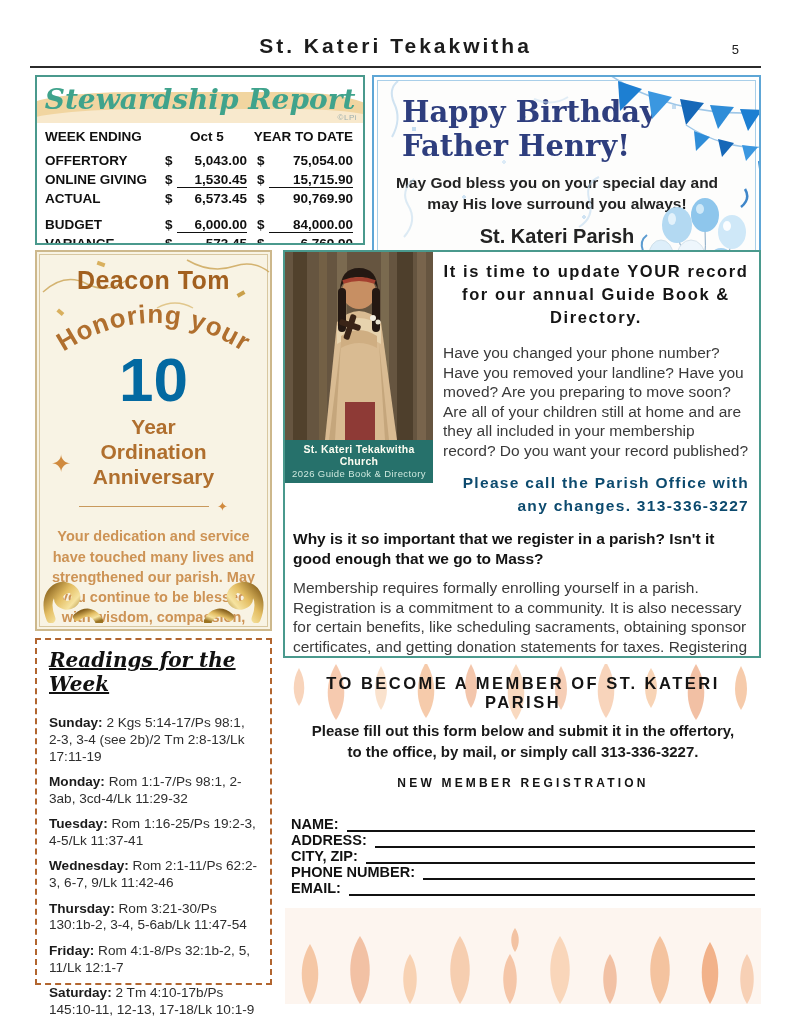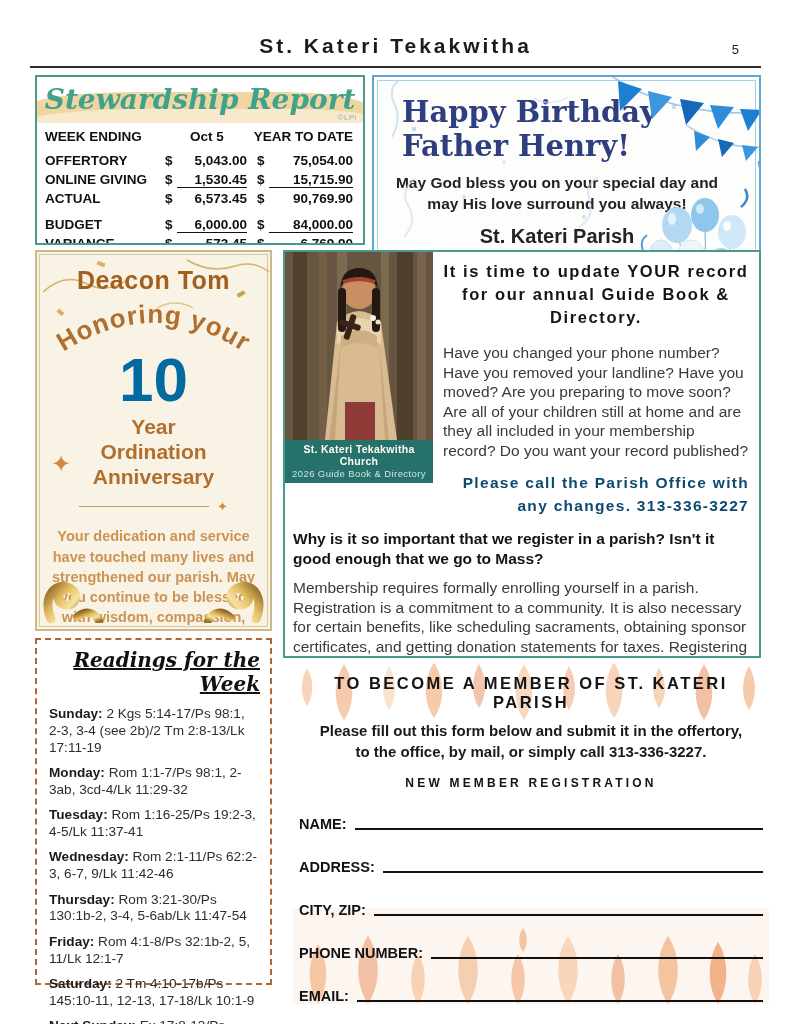--- a/index.html
+++ b/index.html
@@ -104,41 +104,41 @@
              font-size:15.5px; letter-spacing:1.3px; line-height:1.45; color:#0c4a6e; }
   .dir-question { clear:left; padding:12px 10px 0 8px; font-weight:bold; font-size:15.5px;
                   line-height:1.25; color:#141414; }
   .dir-answer { padding:10px 10px 0 8px; font-size:15.5px; line-height:1.27; color:#3a3a3a; }
 
   
   .readings {
     position:absolute; top:638px; left:35px; width:237px; height:347px;
     border:2.5px dashed #b2652f; background:#fff; padding:8px 10px 0 12px;
   }
-  .rd-title { text-align:right; font-family:"DejaVu Serif", serif; font-style:italic;
+  .rd-title { text-align:left; font-family:"DejaVu Serif", serif; font-style:italic;
               font-weight:bold; font-size:20px; color:#111; text-decoration:underline;
-              margin-bottom:10px; }
+              margin-bottom:19px; }
   .rd-item { font-size:13.6px; line-height:1.24; color:#2e2e2e; margin-bottom:8.5px; }
   .rd-item b { color:#1b1b1b; }
 
   
   .memform {
-    position:absolute; top:664px; left:293px; width:476px; height:340px; overflow:hidden;
+    position:absolute; top:664px; left:285px; width:476px; height:340px; overflow:hidden;
   }
   .mf-leaves-top { position:absolute; top:0; left:0; pointer-events:none; }
   .mf-leaves-bottom { position:absolute; bottom:0; left:0; pointer-events:none; }
   .mf-inner { position:relative; z-index:2; }
   .mf-title { margin-top:10px; text-align:center; font-weight:bold; font-size:16.5px;
               letter-spacing:2.5px; color:#141414; }
   .mf-instr { margin:8px auto 0 auto; width:440px; text-align:center; font-weight:bold;
               font-size:15px; line-height:1.4; color:#1a1a1a; }
   .mf-subtitle { margin-top:14px; text-align:center; font-weight:bold; font-size:12px;
                  letter-spacing:3.2px; color:#141414; }
   .mf-fields { margin-top:26px; padding:0 6px; }
-  .f-row { display:flex; align-items:flex-start; margin-bottom:27px; }
+  .f-row { display:flex; align-items:flex-end; }
   .f-label { font-weight:bold; font-size:14.5px; color:#111; white-space:nowrap; margin-right:8px; }
   .f-line { flex:1; border-bottom:2px solid #111; height:14px; }
 </style>
 </head>
 <body>
 
 <div class="page">
 
   <div class="masthead">
     <span class="title">St. Kateri Tekakwitha</span>

